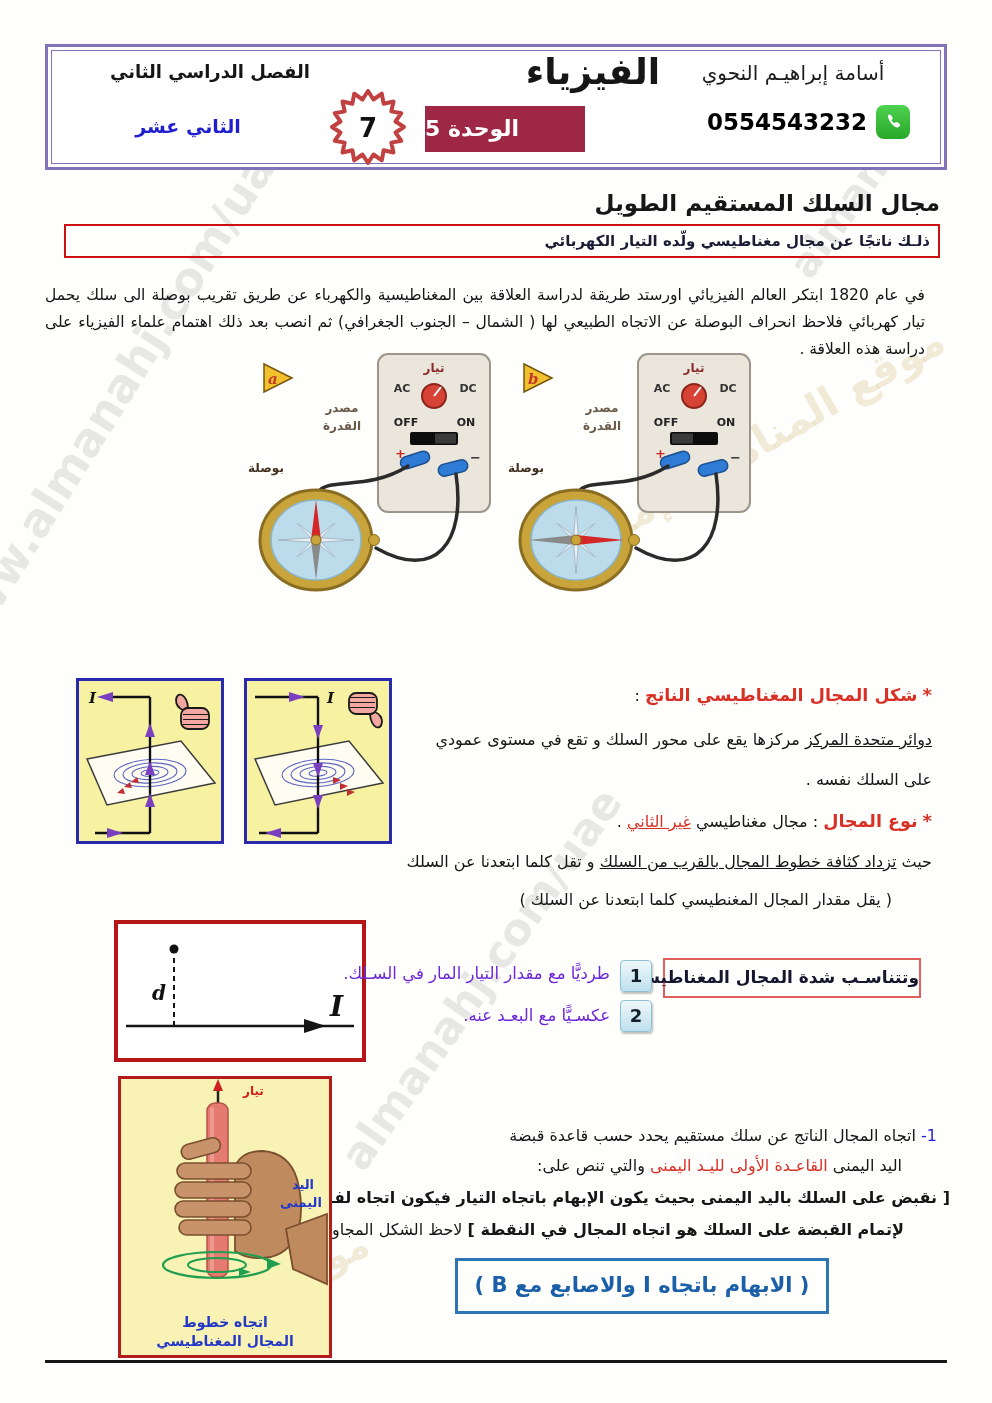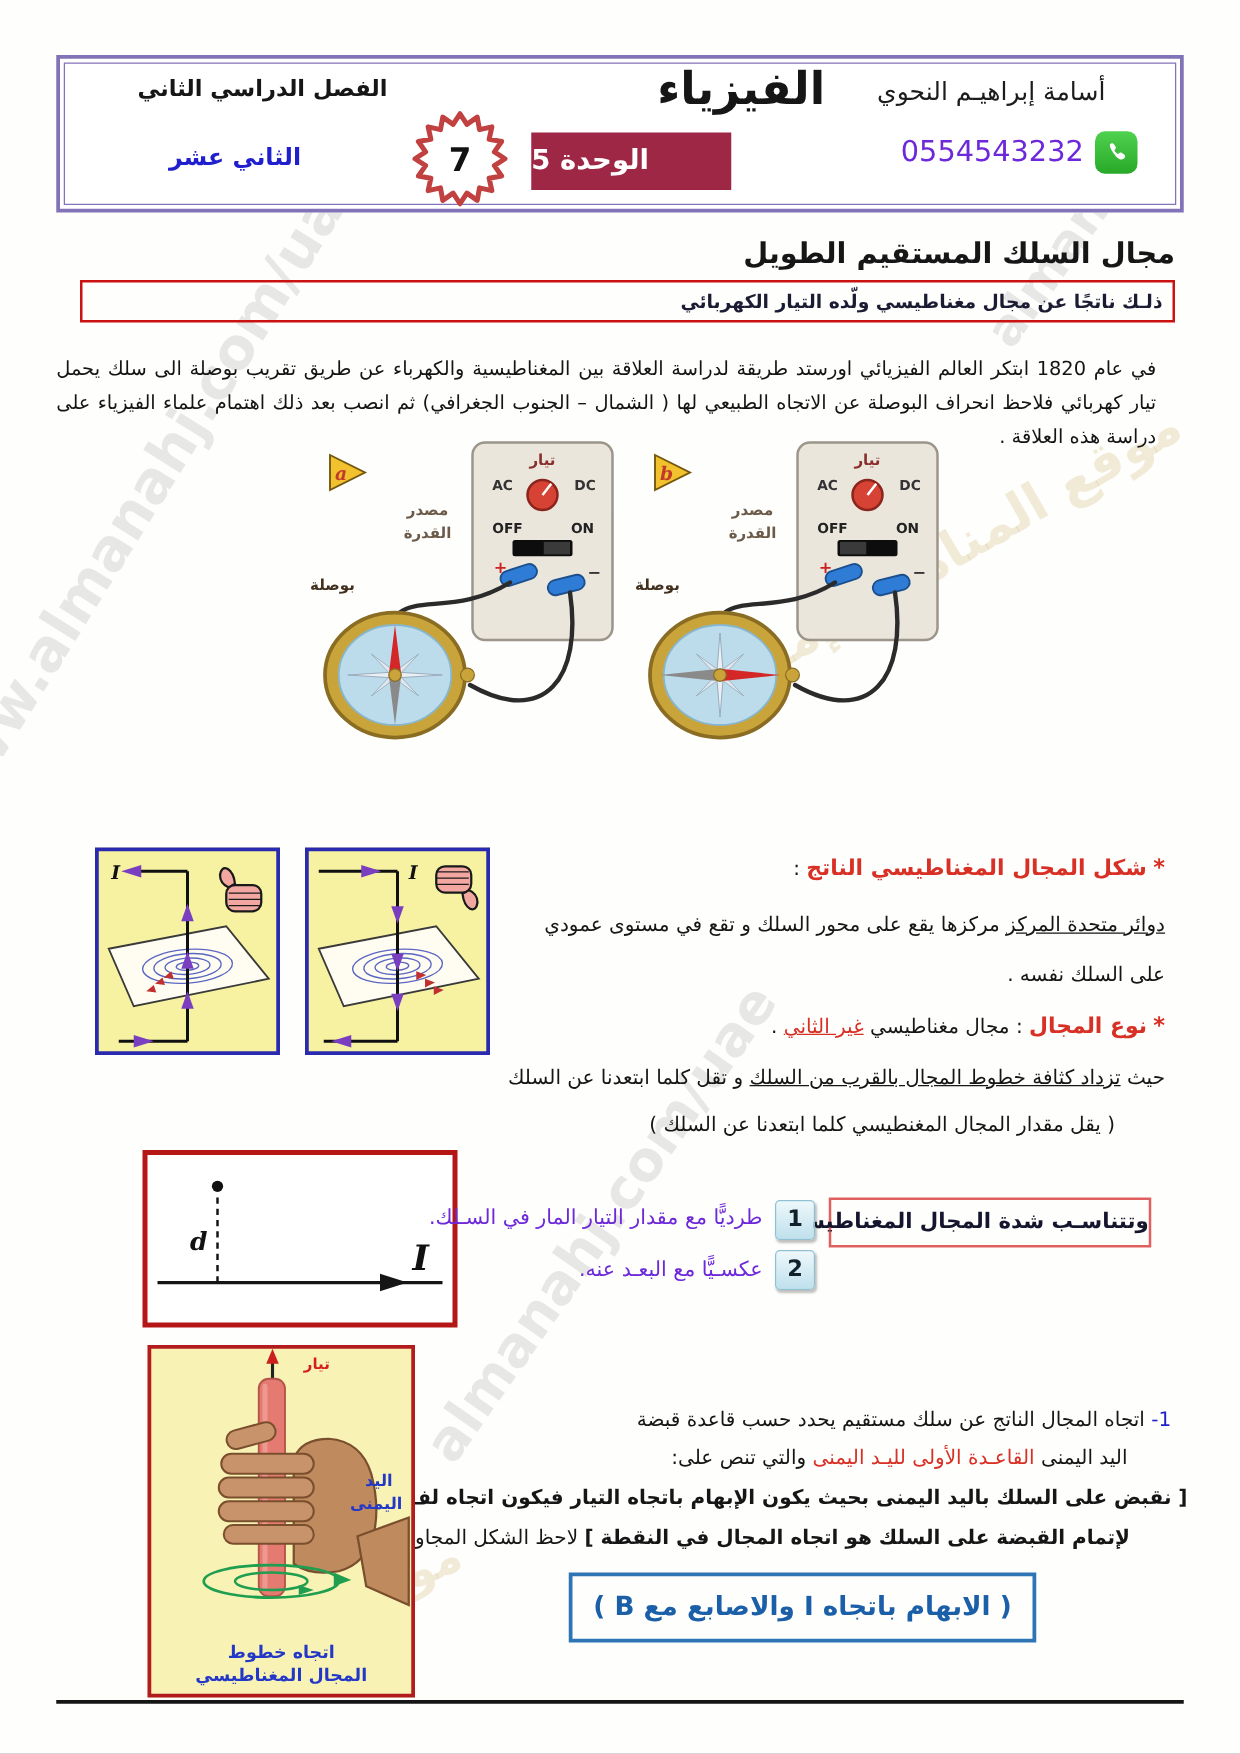--- a/index.html
+++ b/index.html
@@ -17,21 +17,21 @@
        border:3px solid #8273b8;outline:1px solid #8273b8;outline-offset:-7px;}
   .hdr-sem{left:12px;top:14px;width:300px;text-align:center;font-size:18px;font-weight:bold;}
   .hdr-grade{left:40px;top:68px;width:200px;text-align:center;font-size:19px;font-weight:bold;color:#1f1fd0;}
   .hdr-subj{left:380px;top:4px;width:330px;text-align:center;font-size:36px;font-weight:bold;}
   .hdr-unit{left:377px;top:59px;width:160px;height:46px;background:#9e2746;color:#fff;
             font-size:22px;font-weight:bold;text-align:left;line-height:46px;}
   .hdr-name{right:16px;top:14px;width:270px;text-align:center;font-size:20px;color:#1c1c1c;}
   .hdr-phone{right:34px;top:58px;display:flex;flex-direction:row-reverse;align-items:center;gap:9px;}
   .phone-ico{width:34px;height:34px;border-radius:8px;background:linear-gradient(#4fd24f,#28a828);
              display:flex;align-items:center;justify-content:center;}
-  .phone-num{font-size:23px;color:#6d28d9;}
+  .phone-num{font-size:23px;color:#000000;font-weight:bold;}
   .doc-title{right:52px;top:190px;font-size:23px;font-weight:bold;}
   
   .introrow{left:64px;top:224px;width:876px;display:flex;direction:rtl;gap:2px;}
   .ibox{border:2px solid #cc1111;padding:6px 8px;font-size:15px;font-weight:600;color:#1b1b33;white-space:nowrap;}
   .ibox.b1{flex:0 0 auto;width:528px;}
   .ibox.b2{flex:1 1 auto;}
   .para{left:45px;top:282px;width:880px;direction:rtl;text-align:justify;
         font-size:15.5px;line-height:1.75;color:#141414;}
   .fig{left:230px;top:350px;}
   .fieldintro{right:55px;top:643px;font-size:16px;}

